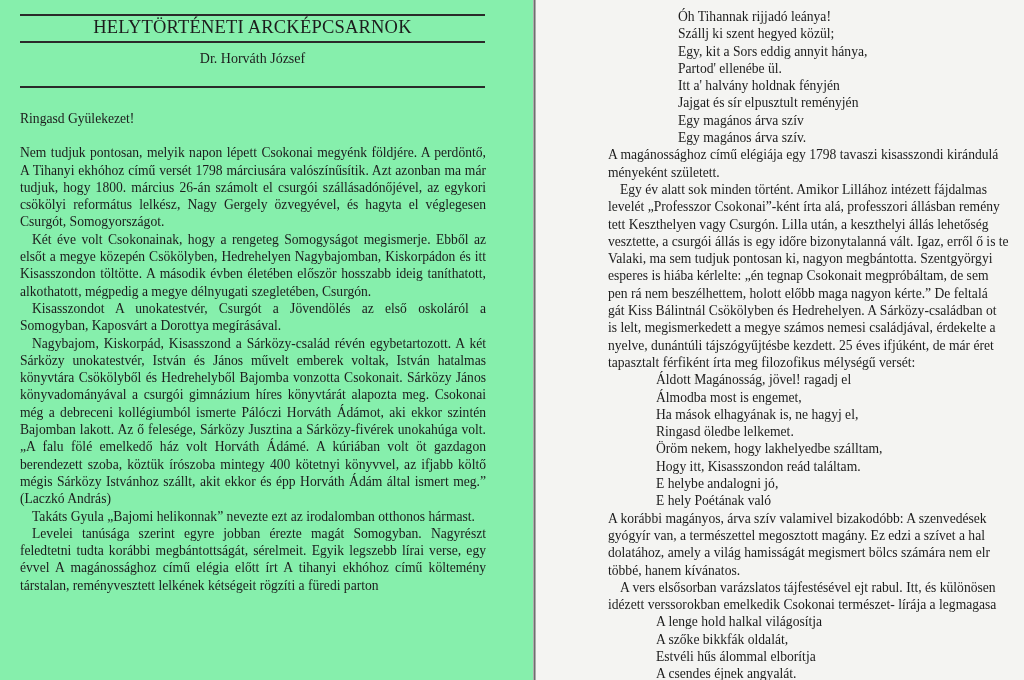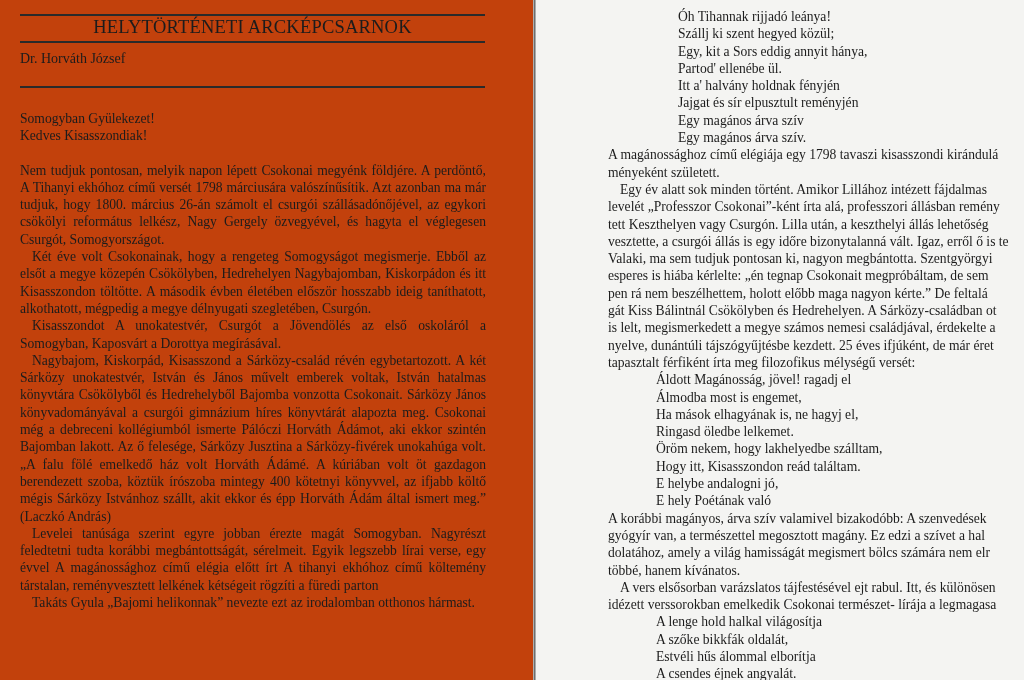--- a/index.html
+++ b/index.html
@@ -3,26 +3,26 @@
 <meta charset="utf-8">
 <style>
   html, body { margin:0; padding:0; }
   body {
     width:1024px; height:680px; overflow:hidden;
     background:#f6f6f4;
     font-family:"Liberation Serif","DejaVu Serif",serif;
     color:#1c1c1c;
     position:relative;
   }
-  .page-left { position:absolute; left:0; top:0; width:534px; height:680px; background:#c2410c; }
+  .page-left { position:absolute; left:0; top:0; width:534px; height:680px; background:#86efac; }
   .page-right { position:absolute; left:536px; top:0; width:488px; height:680px; background:#f4f4f2; overflow:hidden; }
   .gutter { position:absolute; left:533px; top:0; width:3px; height:680px; background:linear-gradient(90deg,#cfcfcf,#6e6e6e,#c9c9c9); }
   .rule { position:absolute; left:20px; width:465px; height:1.5px; background:#2a2a2a; }
   .series-title { position:absolute; left:20px; width:465px; top:17px; text-align:center; font-size:18.5px; letter-spacing:0.2px; }
-  .author { position:absolute; left:20px; width:465px; top:50px; text-align:left; font-size:14px; line-height:17px; }
+  .author { position:absolute; left:20px; width:465px; top:50px; text-align:center; font-size:14px; line-height:17px; }
   .body-left { position:absolute; left:20px; top:110px; width:466px; font-size:13.6px; line-height:17.3px; }
   .body-left p { margin:0; text-align:justify; }
   .body-left p.ind { text-indent:12px; }
   .body-left p.plain { text-align:left; }
   .gap { height:17px; }
   .body-right { position:absolute; left:608px; top:0; width:440px; font-size:13.6px; line-height:17.3px; }
   .body-right p { margin:0; white-space:nowrap; }
   .body-right p.ind { text-indent:12px; }
   .verse { margin:0; padding-left:70px; }
   .verse div { white-space:nowrap; }
@@ -34,29 +34,28 @@
 <div class="page-left">
   <div class="rule" style="top:14px"></div>
   <div class="series-title">HELYTÖRTÉNETI ARCKÉPCSARNOK</div>
   <div class="rule" style="top:41px"></div>
   <div class="author">
     <div>Dr. Horváth József</div>
   </div>
   <div class="rule" style="top:86px"></div>
 
   <div class="body-left">
-    <p class="plain">Somogyban Gyülekezet!</p>
-    <p class="plain">Kedves Kisasszondiak!</p>
+    <p class="plain">Ringasd Gyülekezet!</p>
     <div class="gap"></div>
     <p>Nem tudjuk pontosan, melyik napon lépett Csokonai megyénk földjére. A perdöntő, A Tihanyi ekhóhoz című versét 1798 márciusára valószínűsítik. Azt azonban ma már tudjuk, hogy 1800. március 26-án számolt el csurgói szállásadónőjével, az egykori csökölyi református lelkész, Nagy Gergely özvegyével, és hagyta el véglegesen Csurgót, Somogyországot.</p>
     <p class="ind">Két éve volt Csokonainak, hogy a rengeteg Somogyságot megismerje. Ebből az elsőt a megye közepén Csökölyben, Hedrehelyen Nagybajomban, Kiskorpádon és itt Kisasszondon töltötte. A második évben életében először hosszabb ideig taníthatott, alkothatott, mégpedig a megye délnyugati szegletében, Csurgón.</p>
     <p class="ind">Kisasszondot A unokatestvér, Csurgót a Jövendölés az első oskoláról a Somogyban, Kaposvárt a Dorottya megírásával.</p>
     <p class="ind">Nagybajom, Kiskorpád, Kisasszond a Sárközy-család révén egybetartozott. A két Sárközy unokatestvér, István és János művelt emberek voltak, István hatalmas könyvtára Csökölyből és Hedrehelyből Bajomba vonzotta Csokonait. Sárközy János könyvadományával a csurgói gimnázium híres könyvtárát alapozta meg. Csokonai még a debreceni kollégiumból ismerte Pálóczi Horváth Ádámot, aki ekkor szintén Bajomban lakott. Az ő felesége, Sárközy Jusztina a Sárközy-fivérek unokahúga volt. „A falu fölé emelkedő ház volt Horváth Ádámé. A kúriában volt öt gazdagon berendezett szoba, köztük írószoba mintegy 400 kötetnyi könyvvel, az ifjabb költő mégis Sárközy Istvánhoz szállt, akit ekkor és épp Horváth Ádám által ismert meg.” (Laczkó András)</p>
+    <p class="ind">Takáts Gyula „Bajomi helikonnak” nevezte ezt az irodalomban otthonos hármast.</p>
     <p class="ind">Levelei tanúsága szerint egyre jobban érezte magát Somogyban. Nagyrészt feledtetni tudta korábbi megbántottságát, sérelmeit. Egyik legszebb lírai verse, egy évvel A magánossághoz című elégia előtt írt A tihanyi ekhóhoz című költemény társtalan, reményvesztett lelkének kétségeit rögzíti a füredi parton</p>
-    <p class="ind">Takáts Gyula „Bajomi helikonnak” nevezte ezt az irodalomban otthonos hármast.</p>
   </div>
 </div>
 
 <div class="gutter"></div>
 
 <div class="page-right"></div>
 
 <div class="body-right" style="top:8px">
   <div class="verse">
     <div>Óh Tihannak rijjadó leánya!</div>

